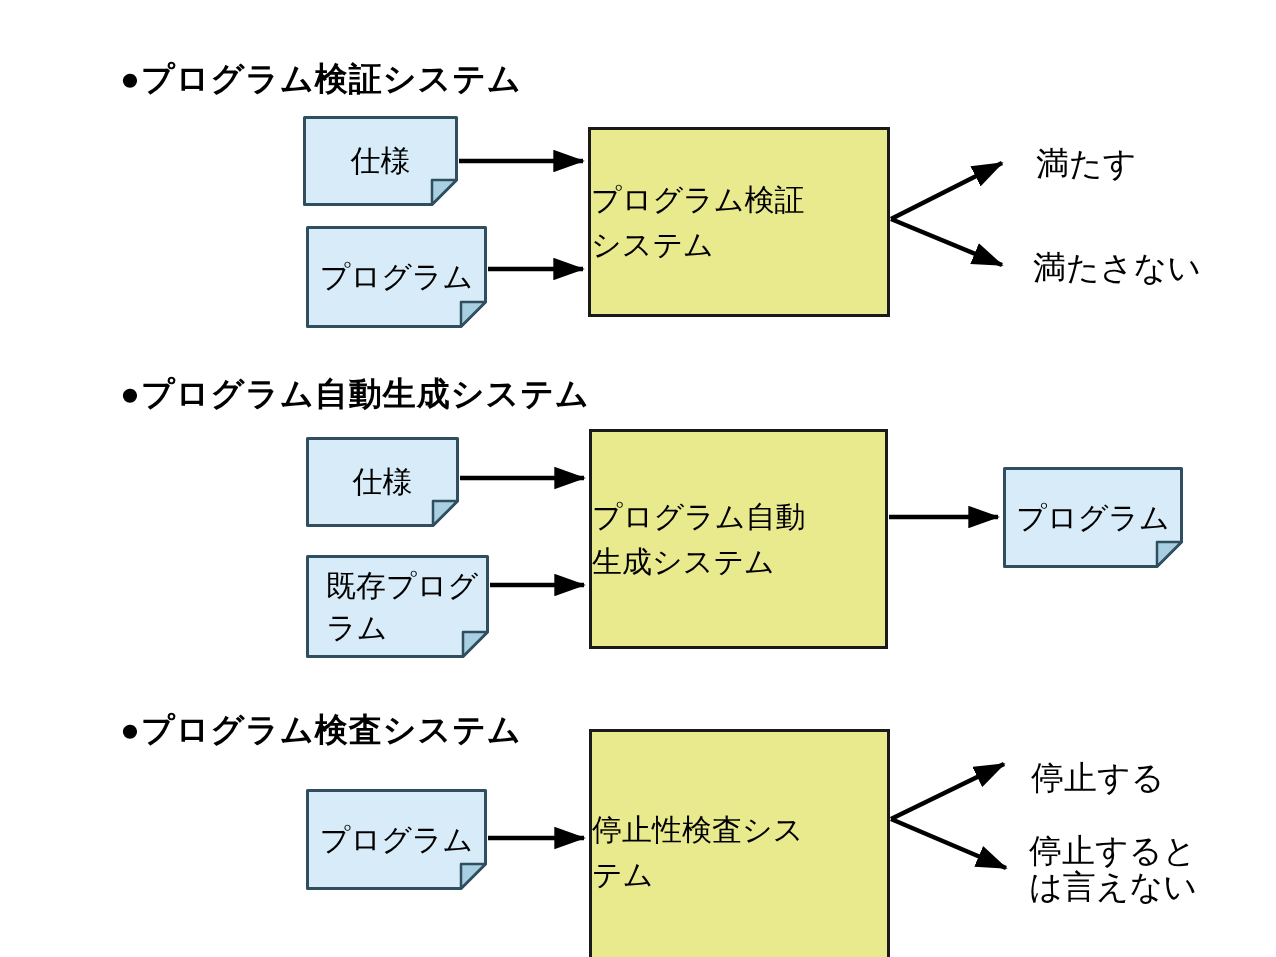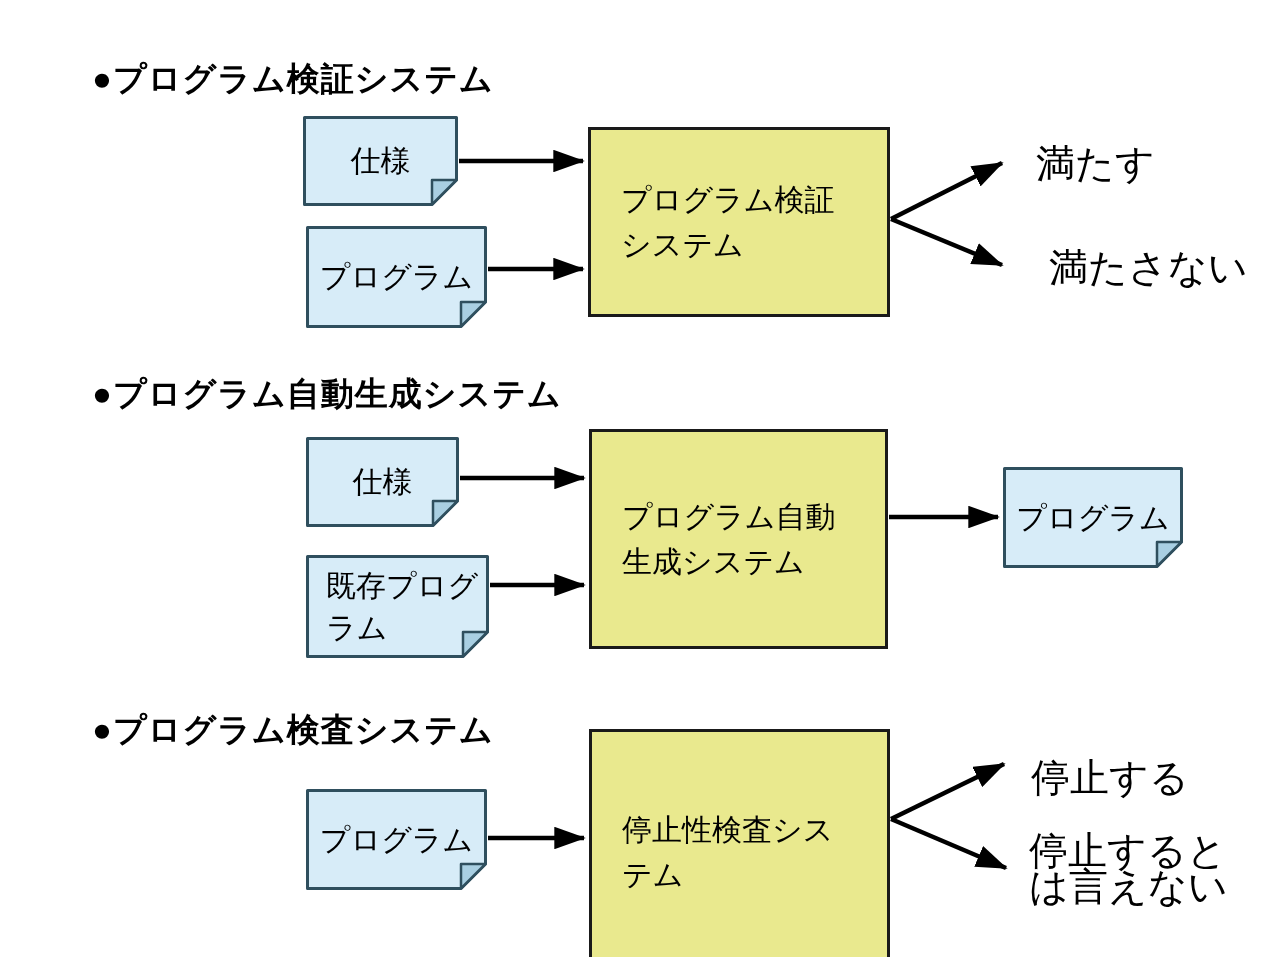--- a/index.html
+++ b/index.html
@@ -8,41 +8,41 @@
     width:1276px;height:957px;
     background:#ffffff;
     font-family:"Liberation Sans","DejaVu Sans",sans-serif;
     color:#000;
     overflow:hidden;
   }
   .arrow-layer{position:absolute;left:0;top:0;width:1276px;height:957px;}
   .heading{
     position:absolute;
     font-size:33px;font-weight:bold;letter-spacing:1px;
-    white-space:nowrap;color:#000;
+    white-space:nowrap;color:#000;margin-left:28px;
   }
   .note{position:absolute;}
   .note svg{position:absolute;left:0;top:0;width:100%;height:100%;}
   .note-label{
     position:absolute;inset:0;
     display:flex;align-items:center;justify-content:center;
     font-size:30px;line-height:42px;white-space:pre-line;
     color:#000;text-align:left;
   }
   .note-label.left{justify-content:flex-start;padding-left:20px;text-align:left;}
   .process{
     position:absolute;
     background:#e9e98e;border:3px solid #1a1a1a;box-sizing:border-box;
     display:flex;align-items:center;
     font-size:30px;line-height:45px;white-space:pre-line;
-    padding-left:30px;color:#000;
+    color:#000;
   }
   .out-label{
     position:absolute;
-    font-size:39px;line-height:36px;white-space:pre-line;color:#000;
+    font-size:33px;line-height:36px;white-space:pre-line;color:#000;
   }
 </style>
 </head>
 <body>
 
 <div class="canvas">
 
   <svg class="arrow-layer" viewBox="0 0 1276 957" aria-hidden="true">
     <defs>
       <marker id="ah" markerUnits="strokeWidth" markerWidth="7" markerHeight="5" refX="6.6" refY="2.5" orient="auto">
@@ -81,21 +81,21 @@
     </svg>
     <div class="note-label">プログラム</div>
   </div>
 
   <div class="process" style="left:588px;top:127px;width:302px;height:190px;">
     <span>プログラム検証
 システム</span>
   </div>
 
   <div class="out-label" style="left:1036px;top:146px;">満たす</div>
-  <div class="out-label" style="left:1033px;top:250px;margin-left:16px;">満たさない</div>
+  <div class="out-label" style="left:1033px;top:250px;">満たさない</div>
 
   <div class="heading" style="left:92px;top:372px;">●プログラム自動生成システム</div>
 
   <div class="note" style="left:306px;top:437px;width:153px;height:90px;">
     <svg viewBox="0 0 153 90">
       <path d="M1.5,1.5 L151.5,1.5 L151.5,64 L127,88.5 L1.5,88.5 Z" fill="#d7ecf8" stroke="#2f4f5e" stroke-width="3" stroke-linejoin="round"></path>
       <path d="M127,88.5 L151.5,64 L127,64 Z" fill="#a9cfe2" stroke="#2f4f5e" stroke-width="2.5" stroke-linejoin="round"></path>
     </svg>
     <div class="note-label">仕様</div>
   </div>

